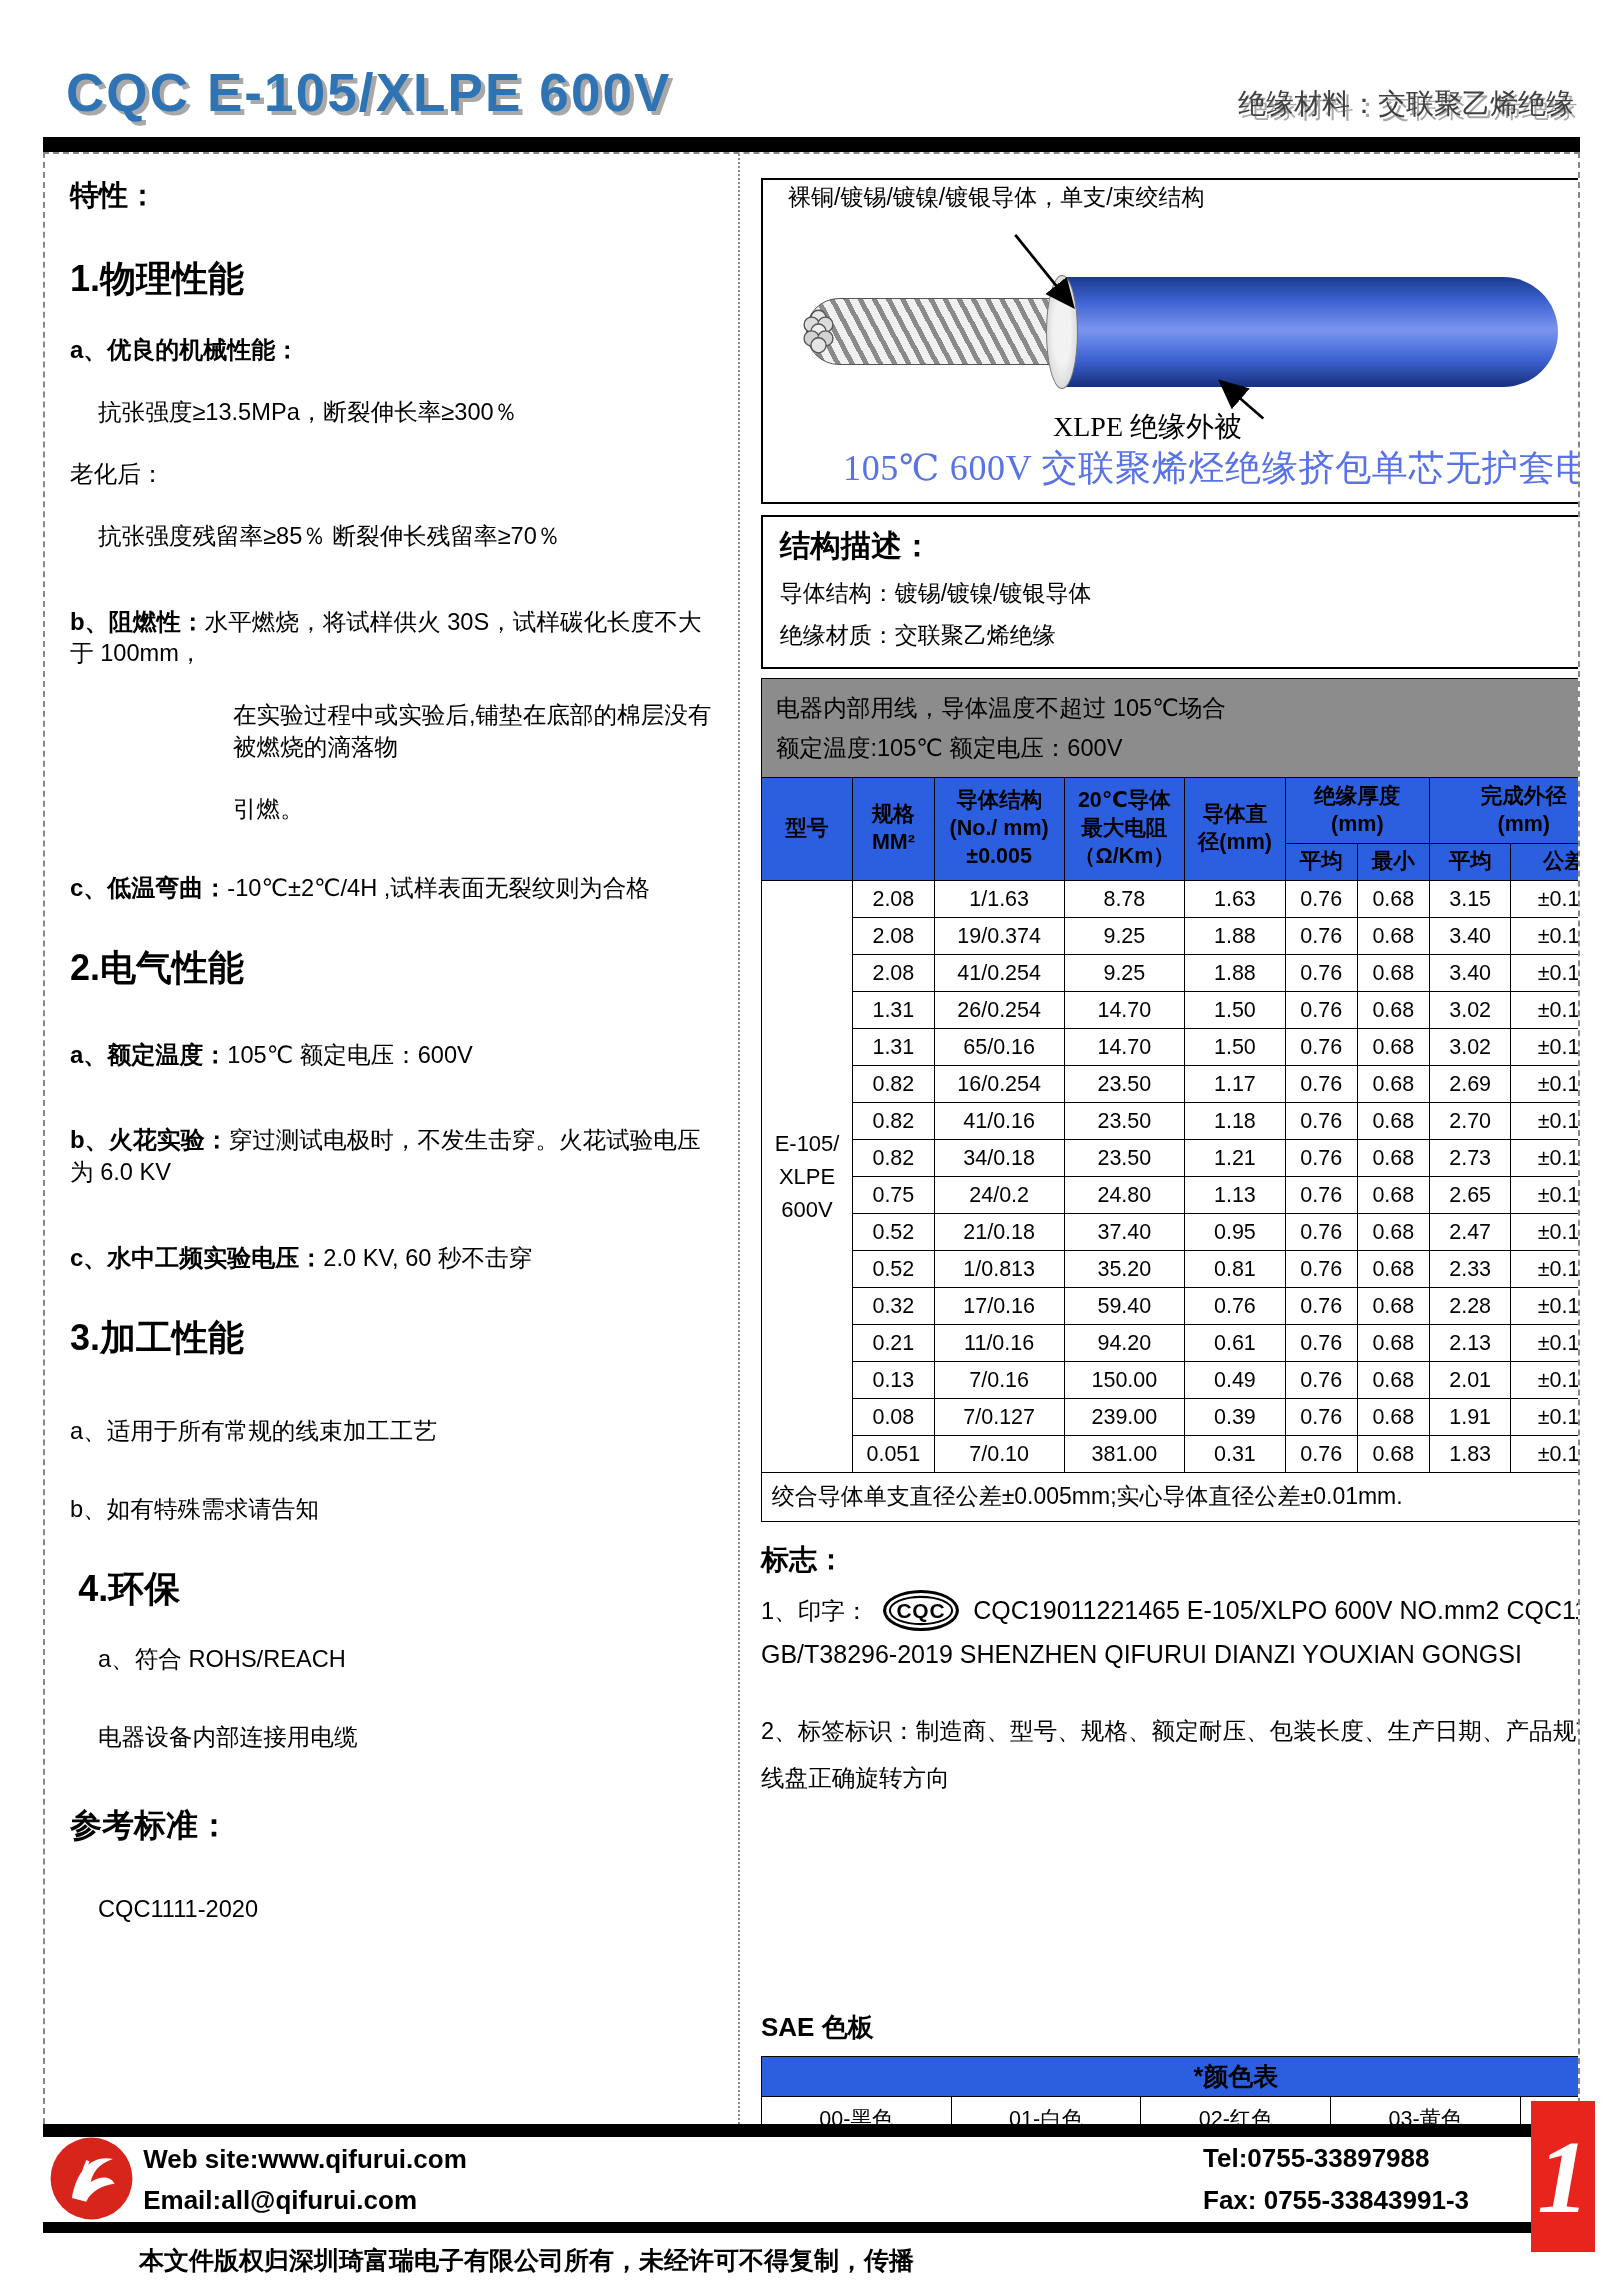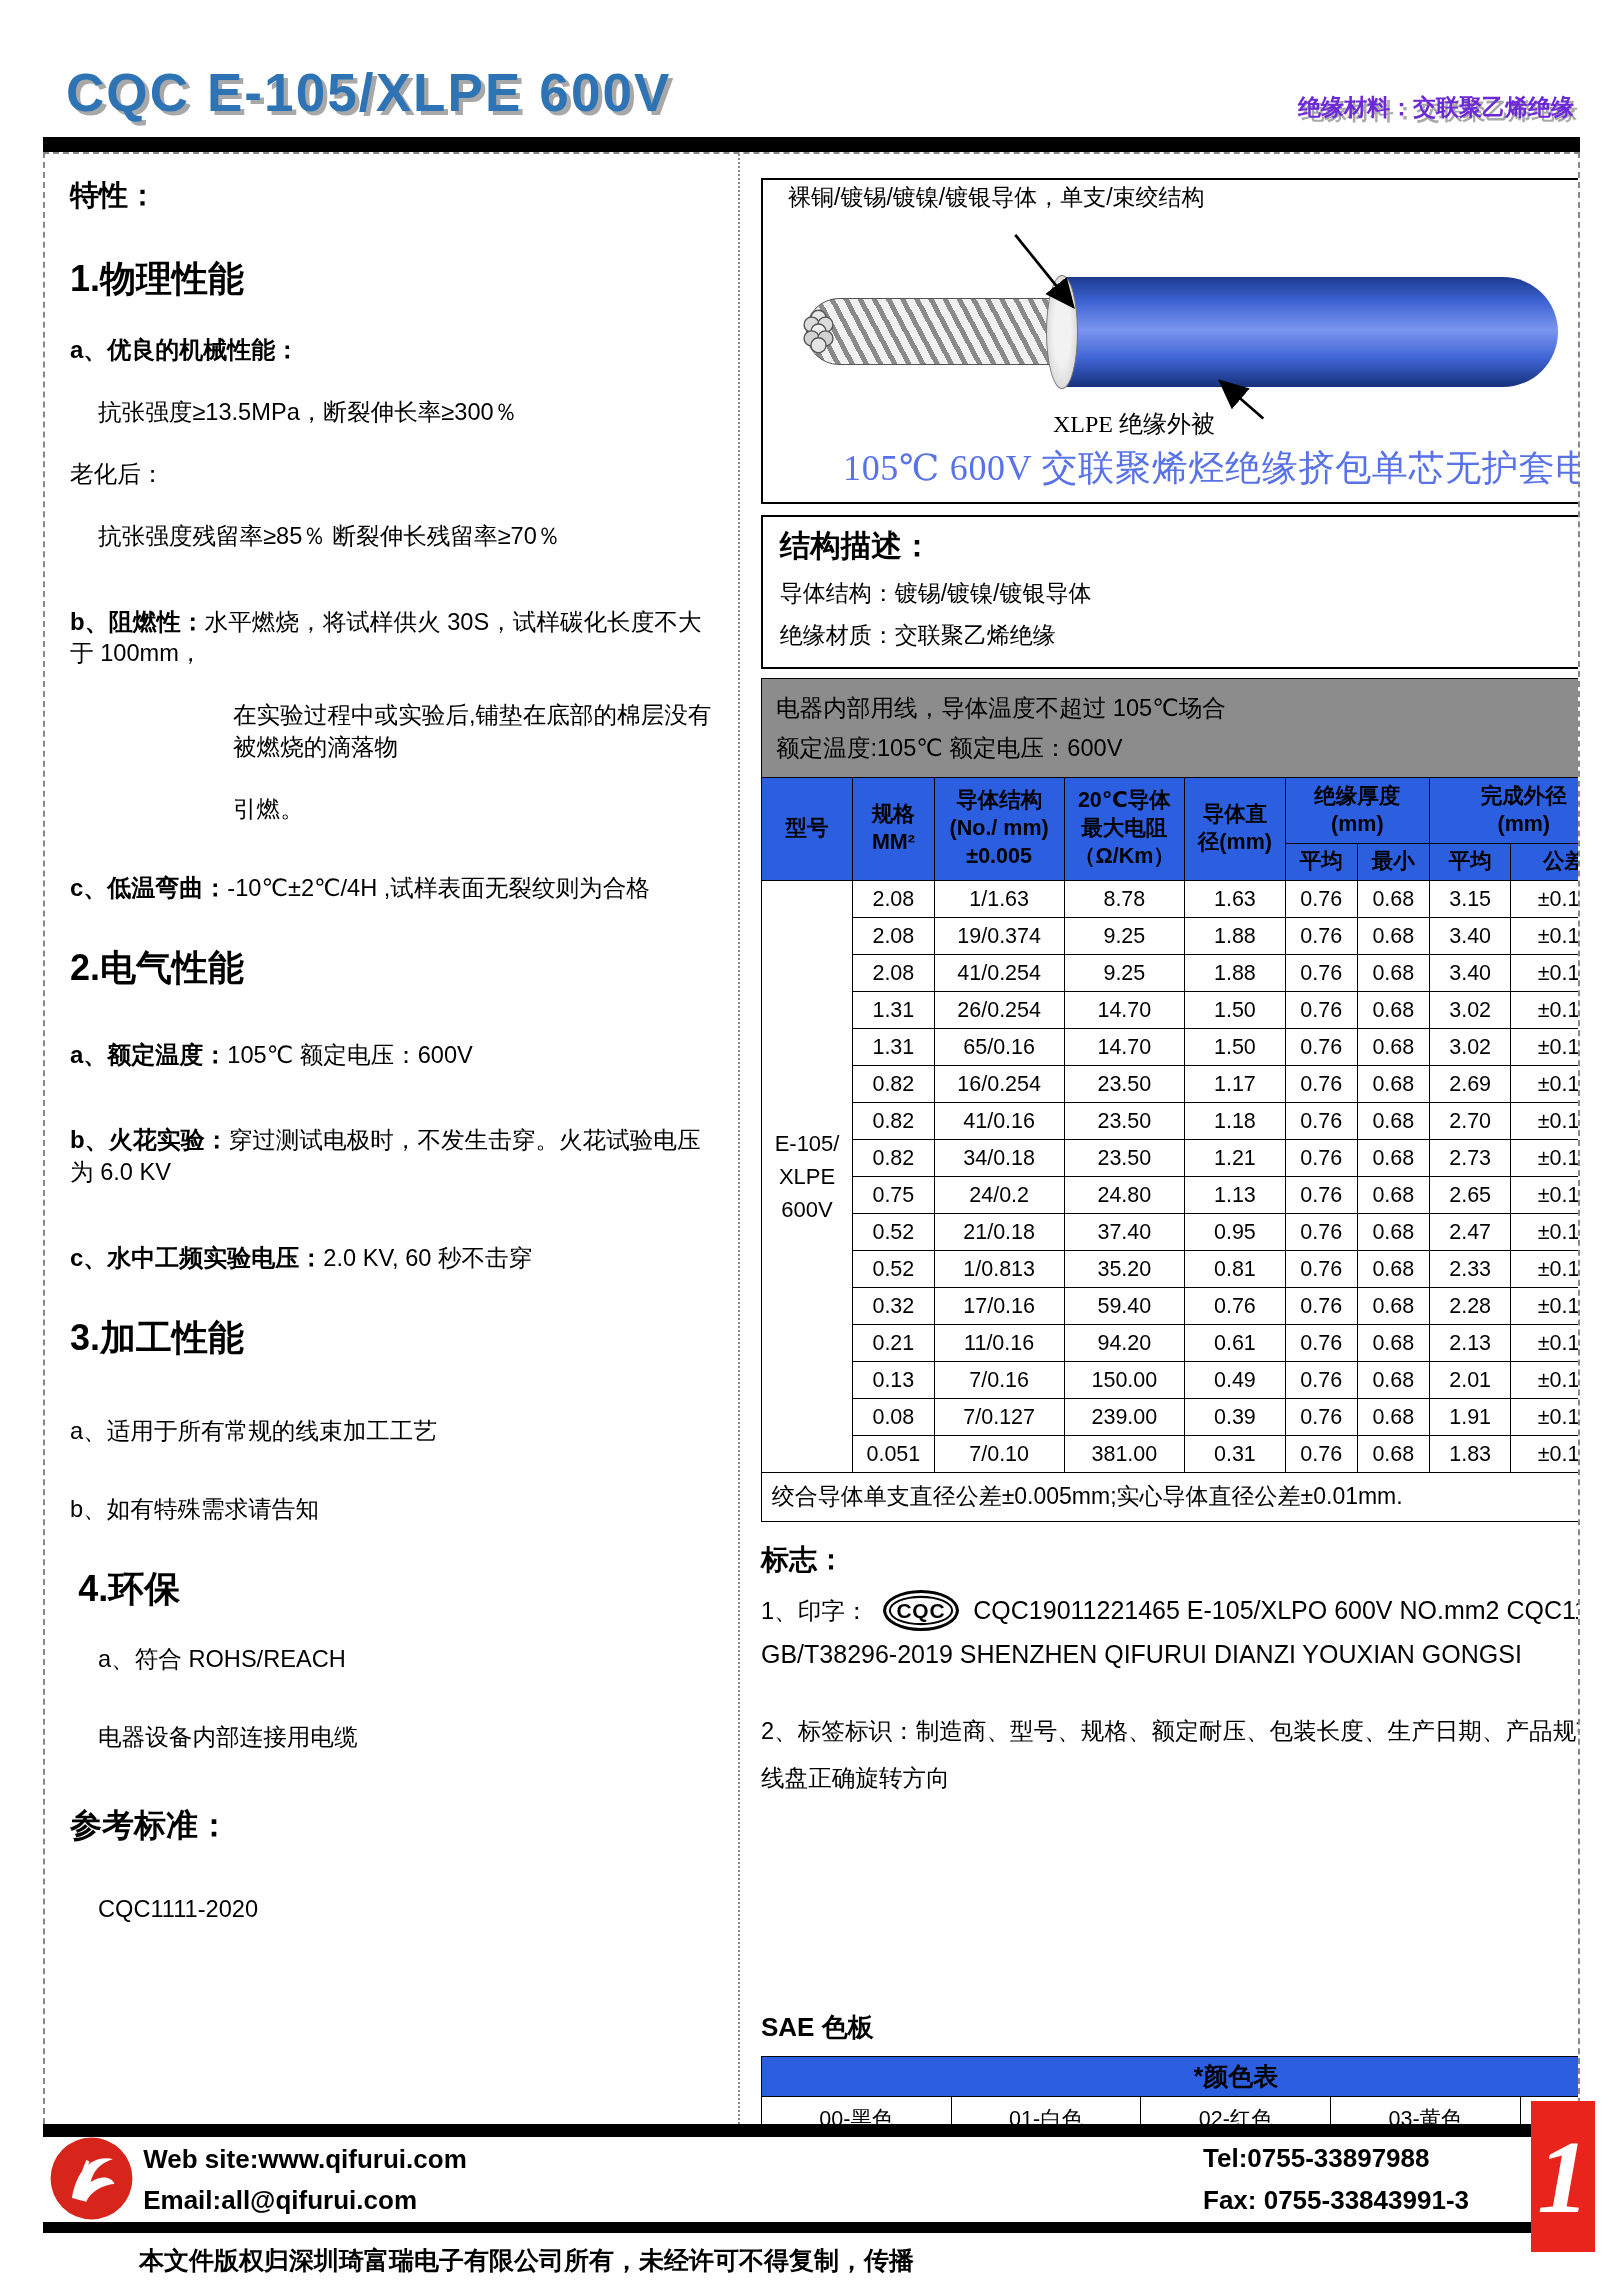--- a/index.html
+++ b/index.html
@@ -5,40 +5,40 @@
   * { box-sizing: border-box; }
   html,body { margin:0; padding:0; }
   body {
     width:1623px; height:2295px; position:relative; overflow:hidden;
     background:#fff; color:#000;
     font-family:"Liberation Sans","DejaVu Sans",sans-serif;
   }
   
   .header { padding:62px 49px 0 66px; display:flex; justify-content:space-between; align-items:flex-end; }
   .header .title { font-size:53px; font-weight:bold; color:#2e74b5; text-shadow:4.2px 4.2px 0 #a8a8a8; letter-spacing:2.1px; white-space:nowrap; }
-  .header .subtitle { font-size:23px; font-weight:bold; color:#6d28d9; text-shadow:3.5px 3.5px 0 #a8a8a8; white-space:nowrap; }
+  .header .subtitle { font-size:28px; font-weight:normal; color:#404040; text-shadow:3.5px 3.5px 0 #a8a8a8; white-space:nowrap; }
   .double-rule { margin:14px 43px 0; height:5.6px; border-top:4.9px solid #000; border-bottom:11.8px solid #000; }
   
   .content { margin:0 43px; border-left:2.1px dashed #888; border-right:2.1px dashed #888; border-top:2.1px dashed #888; display:flex; height:1972px; overflow:hidden; }
   .col-left { width:695px; padding:12.5px 16.7px 0 25px; border-right:2.1px dotted #888; flex:none; }
   .col-right { flex:1; padding:23.6px 18px 0 21px; }
   
   .h-feat { font-size:29px; font-weight:bold; margin-top:9.7px; }
   .h-big  { font-size:36px; font-weight:bold; margin-top:39px; }
   .h-med  { font-size:32px; font-weight:bold; margin-top:51px; }
   .lp { font-size:23.6px; margin-top:30px; line-height:1.35; }
   .lp .lbl { font-weight:bold; font-size:24px; }
   .ind { padding-left:28px; }
   .ind2 { padding-left:163px; }
   .mt60 { } .mt70 { margin-top:46px; } .mt80 { margin-top:53px; }
   table { border-collapse:collapse; }
   
   .diagram-box { border:2.1px solid #000; height:326px; position:relative; overflow:hidden; }
   .cond-label { position:absolute; left:25px; top:2px; font-size:23px; }
-  .jacket-label { position:absolute; left:290px; top:228px; font-size:24px; font-family:"Liberation Serif","DejaVu Serif",serif; }
+  .jacket-label { position:absolute; left:290px; top:228px; font-size:28px; font-family:"Liberation Serif","DejaVu Serif",serif; }
   .product-title { position:absolute; left:0; right:0; bottom:8.3px; text-align:center; font-size:36px; color:#5872e8; font-family:"Liberation Serif","DejaVu Serif",serif; letter-spacing:0.7px; white-space:nowrap; }
   .cable-body { position:absolute; left:298px; top:97px; width:497px; height:110px; z-index:1;
     background:linear-gradient(180deg,#1b3a8f 0%,#3d63d2 22%,#7a95ef 48%,#3d63d2 75%,#16307c 100%);
     border-radius:0 55px 55px 0 / 0 55px 55px 0; }
   .conductor { position:absolute; left:43px; top:118px; width:266px; height:67px; z-index:2;
     background:repeating-linear-gradient(62deg,#8a8a8a 0 4.9px,#f0f0f0 4.9px 12.5px);
     border:1.4px solid #555; border-radius:33px 2.8px 2.8px 33px / 33px 2.8px 2.8px 33px; }
   .strand-tip { position:absolute; left:39px; top:118px; z-index:3; }
   .cut-face { position:absolute; left:283px; top:95px; width:32px; height:114px; z-index:4;
     background:radial-gradient(#f2f2f2 40%,#c7c7c7); border:1.4px solid #777; border-radius:50%; }

